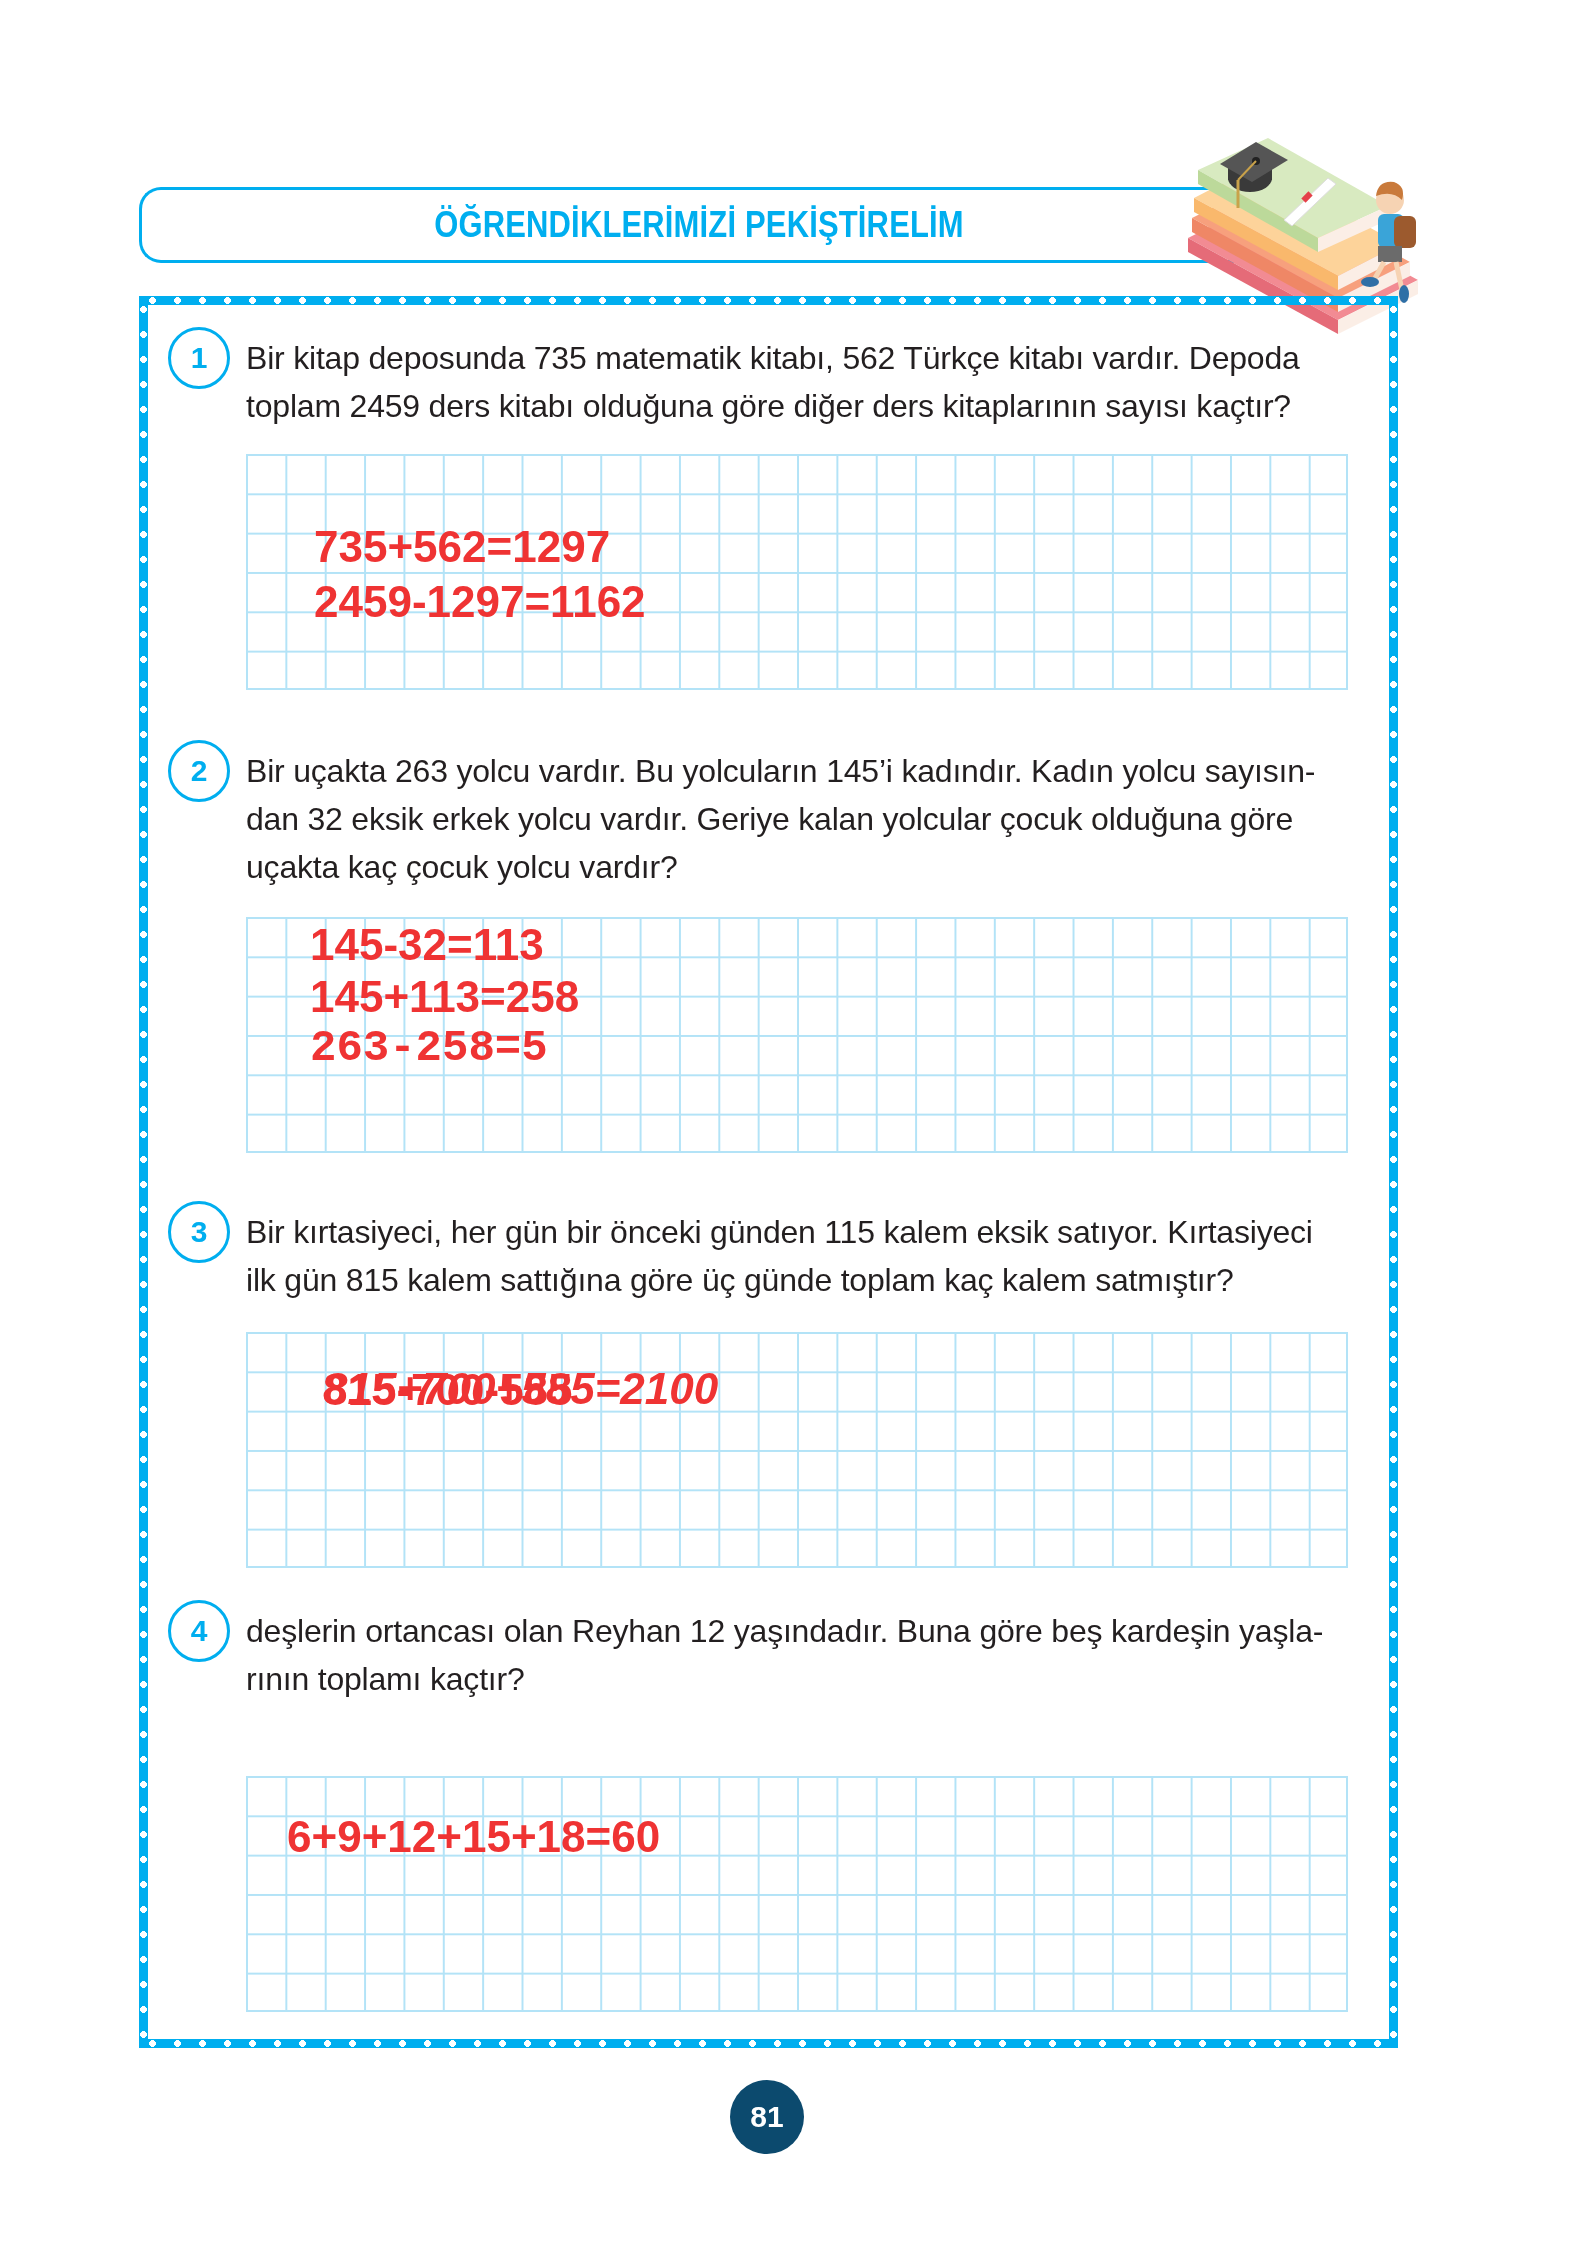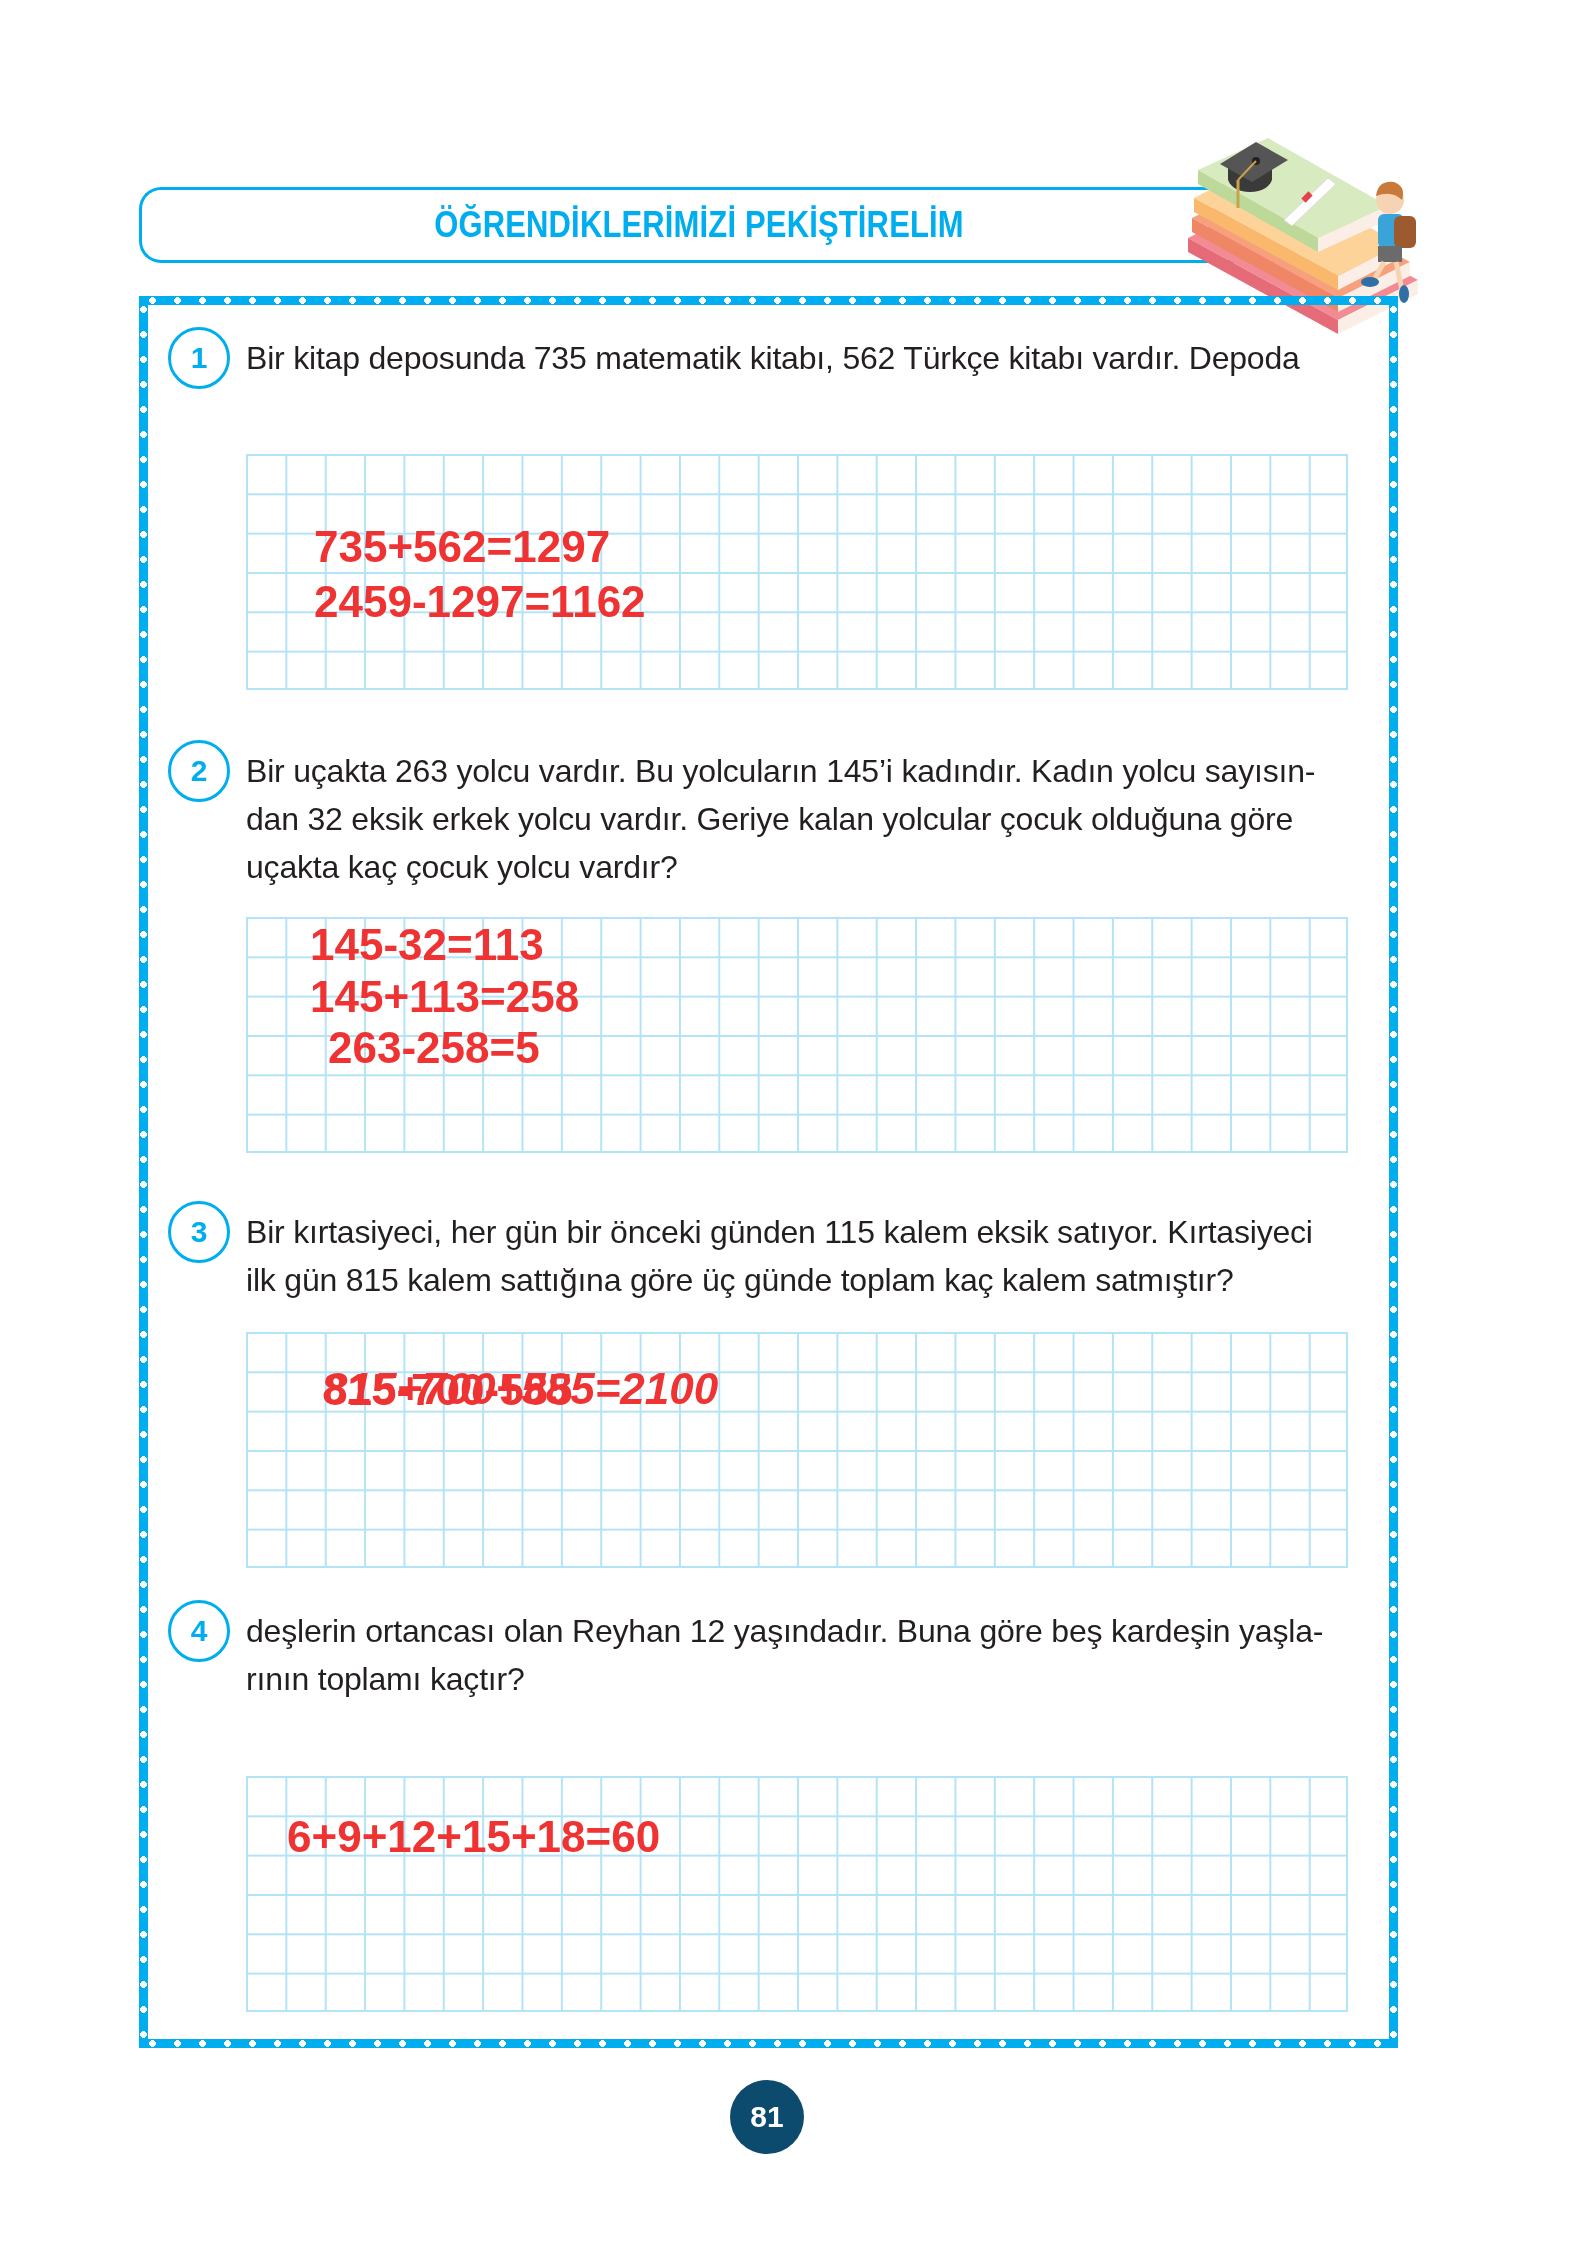--- a/index.html
+++ b/index.html
@@ -98,35 +98,36 @@
 <div class="frame">
   <div class="edge top"></div>
   <div class="edge bottom"></div>
   <div class="edge left"></div>
   <div class="edge right"></div>
 </div>
 
 <div class="qnum" style="left:168px; top:327px;">1</div>
 <div class="qtext" style="top:334px;">
   <div>Bir kitap deposunda 735 matematik kitabı, 562 Türkçe kitabı vardır. Depoda</div>
+  <div>toplam 2459 ders kitabı olduğuna göre diğer ders kitaplarının sayısı kaçtır?</div>
 </div>
 <div class="grid" style="top:454px;"></div>
 <div class="answer" style="left:314px; top:473px;margin-top:48px;">735+562=1297</div>
 <div class="answer" style="left:314px; top:576px;">2459-1297=1162</div>
 
 <div class="qnum" style="left:168px; top:740px;">2</div>
 <div class="qtext" style="top:747px;">
   <div>Bir uçakta 263 yolcu vardır. Bu yolcuların 145’i kadındır. Kadın yolcu sayısın-</div>
   <div>dan 32 eksik erkek yolcu vardır. Geriye kalan yolcular çocuk olduğuna göre</div>
   <div>uçakta kaç çocuk yolcu vardır?</div>
 </div>
 <div class="grid" style="top:917px;"></div>
 <div class="answer" style="left:310px; top:919px;">145-32=113</div>
 <div class="answer" style="left:310px; top:971px;">145+113=258</div>
-<div class="answer" style="left:328px; top:1022px;">263-258=5</div>
+<div class="answer" style="left:310px; top:1022px;font-family:Liberation Mono, monospace;">263-258=5</div>
 
 <div class="qnum" style="left:168px; top:1201px;">3</div>
 <div class="qtext" style="top:1208px;">
   <div>Bir kırtasiyeci, her gün bir önceki günden 115 kalem eksik satıyor. Kırtasiyeci</div>
   <div>ilk gün 815 kalem sattığına göre üç günde toplam kaç kalem satmıştır?</div>
 </div>
 <div class="grid" style="top:1332px;"></div>
 <div class="answer" style="left:323px; top:1364px;">815-700-585</div>
 <div class="answer" style="left:323px; top:1363px;font-style:italic;">815+700+585=2100</div>
 

